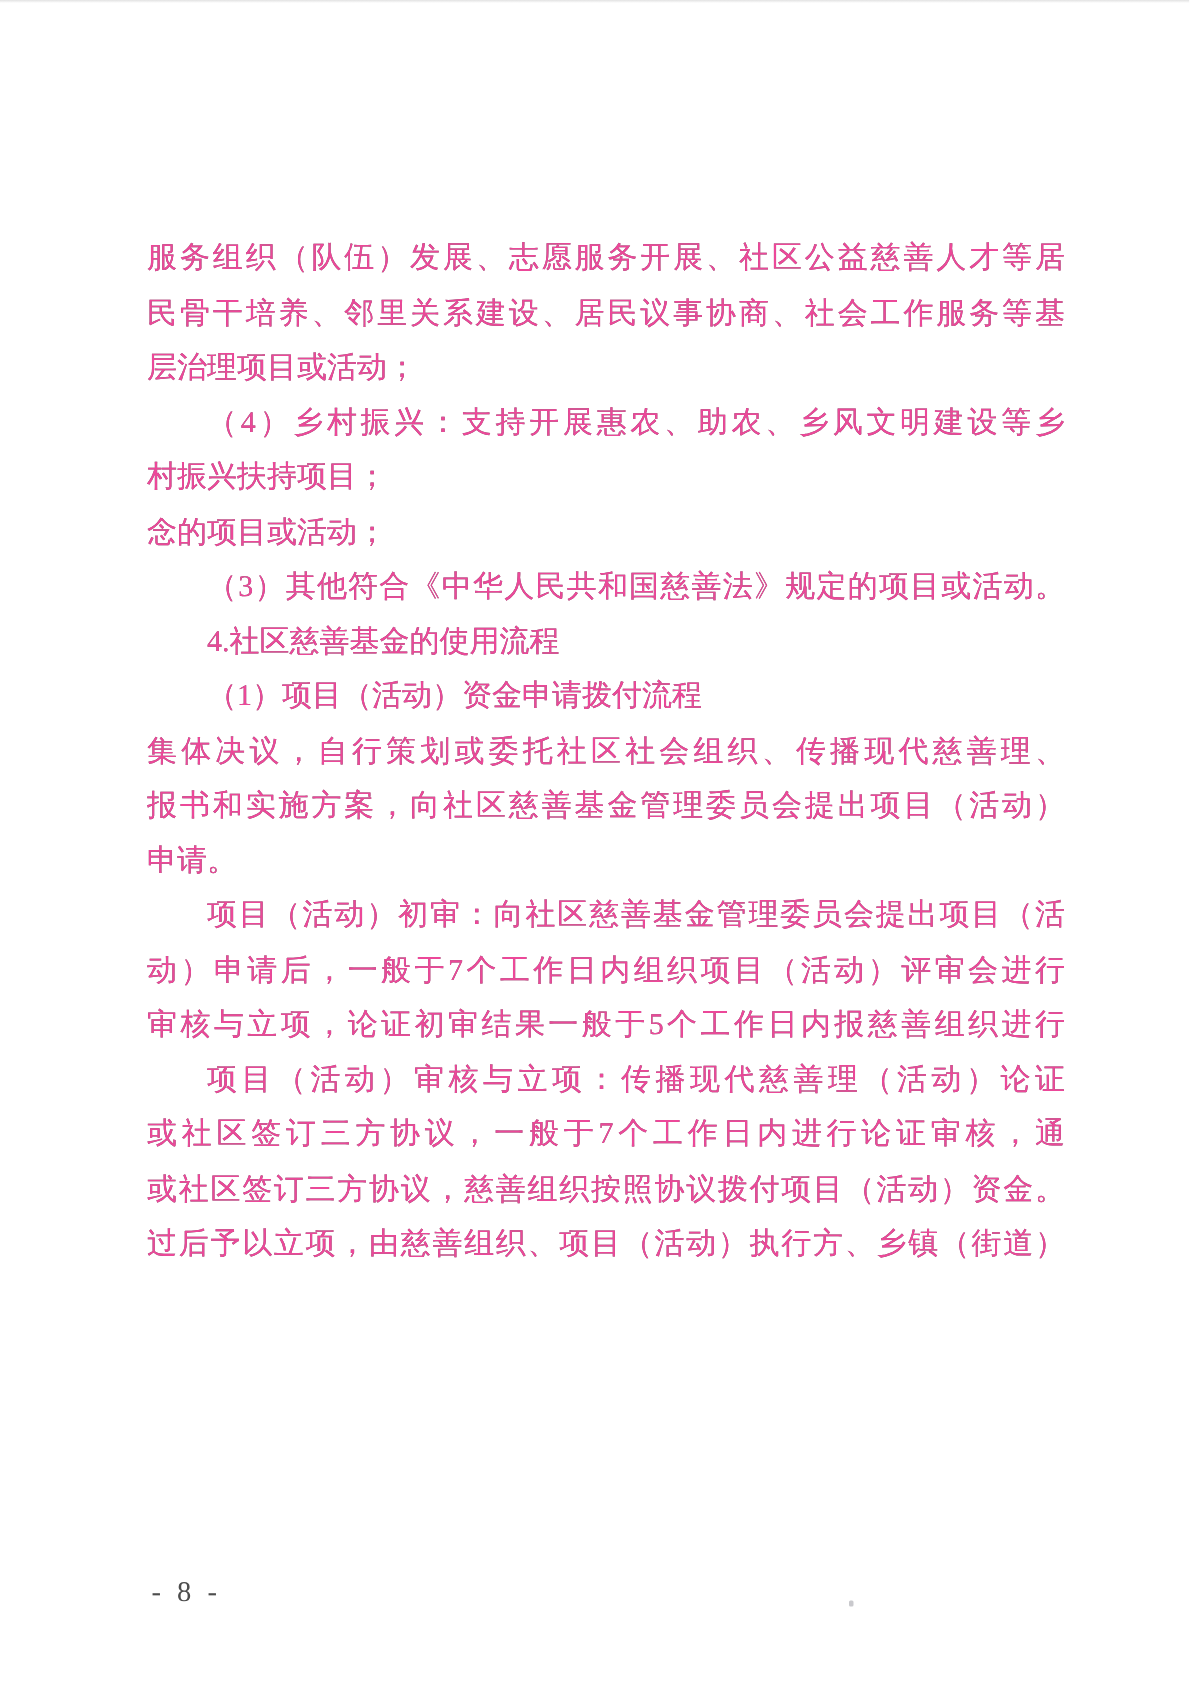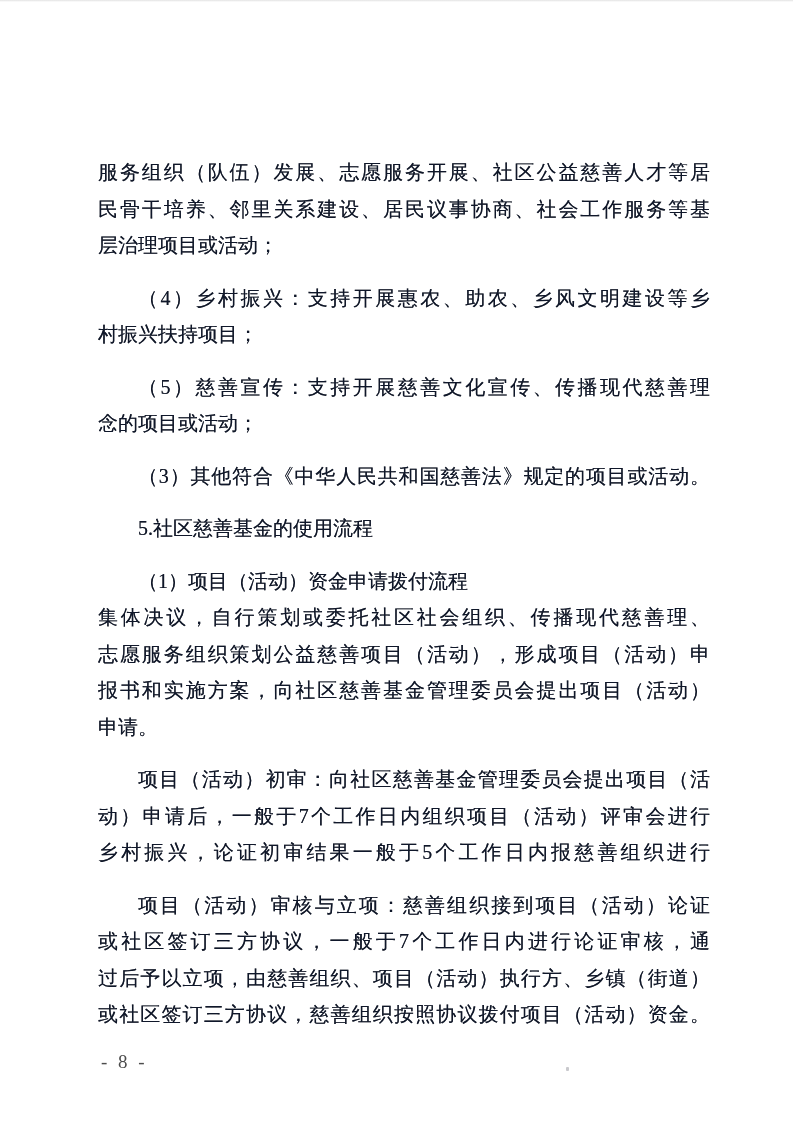--- a/index.html
+++ b/index.html
@@ -34,39 +34,38 @@
     left: 98px;
     top: 154px;
     width: 612px;
   }
 
   .line {
     width: 100%;
     height: 36.5px;
     line-height: 36.5px;
     font-size: 20px;
-    color: #0f172a;
+    color: #ec4899;
     text-align: justify;
     text-align-last: justify;
     -moz-text-align-last: justify;
     white-space: nowrap;
     text-shadow: 0 0 0.4px #5a5a5a;
     font-family: Liberation Serif, serif;
   }
 
   
   .line.end {
     text-align-last: left;
     -moz-text-align-last: left;
   }
 
   
   .line.indent {
     padding-left: 40px;
-    margin-top: 16px;
   }
 
   .page-number {
     position: absolute;
     left: 101px;
     top: 1048px;
     font-size: 19px;
     line-height: 28px;
     letter-spacing: 3px;
     color: #4d4d4d;
@@ -89,35 +88,33 @@
 <div class="sheet">
 
   <div class="scan-edge"></div>
 
   <div class="text-block">
     <div class="line">服务组织（队伍）发展、志愿服务开展、社区公益慈善人才等居</div>
     <div class="line">民骨干培养、邻里关系建设、居民议事协商、社会工作服务等基</div>
     <div class="line end">层治理项目或活动；</div>
     <div class="line indent">（4）乡村振兴：支持开展惠农、助农、乡风文明建设等乡</div>
     <div class="line end">村振兴扶持项目；</div>
-    <div class="line indent">（5）慈善宣传：支持开展慈善文化宣传、传播现代慈善理</div>
     <div class="line end">念的项目或活动；</div>
     <div class="line indent">（3）其他符合《中华人民共和国慈善法》规定的项目或活动。</div>
-    <div class="line indent end">5.社区慈善基金的使用流程</div>
+    <div class="line indent end">4.社区慈善基金的使用流程</div>
     <div class="line indent end">（1）项目（活动）资金申请拨付流程</div>
     <div class="line">集体决议，自行策划或委托社区社会组织、传播现代慈善理、</div>
-    <div class="line">志愿服务组织策划公益慈善项目（活动），形成项目（活动）申</div>
     <div class="line">报书和实施方案，向社区慈善基金管理委员会提出项目（活动）</div>
     <div class="line end">申请。</div>
     <div class="line indent">项目（活动）初审：向社区慈善基金管理委员会提出项目（活</div>
     <div class="line">动）申请后，一般于7个工作日内组织项目（活动）评审会进行</div>
-    <div class="line">乡村振兴，论证初审结果一般于5个工作日内报慈善组织进行</div>
-    <div class="line indent">项目（活动）审核与立项：慈善组织接到项目（活动）论证</div>
+    <div class="line">审核与立项，论证初审结果一般于5个工作日内报慈善组织进行</div>
+    <div class="line indent">项目（活动）审核与立项：传播现代慈善理（活动）论证</div>
     <div class="line">或社区签订三方协议，一般于7个工作日内进行论证审核，通</div>
+    <div class="line">或社区签订三方协议，慈善组织按照协议拨付项目（活动）资金。</div>
     <div class="line">过后予以立项，由慈善组织、项目（活动）执行方、乡镇（街道）</div>
-    <div class="line">或社区签订三方协议，慈善组织按照协议拨付项目（活动）资金。</div>
   </div>
 
   <div class="page-number">- 8 -</div>
 
   <div class="scan-speck"></div>
 
 </div>
 
 </body></html>

